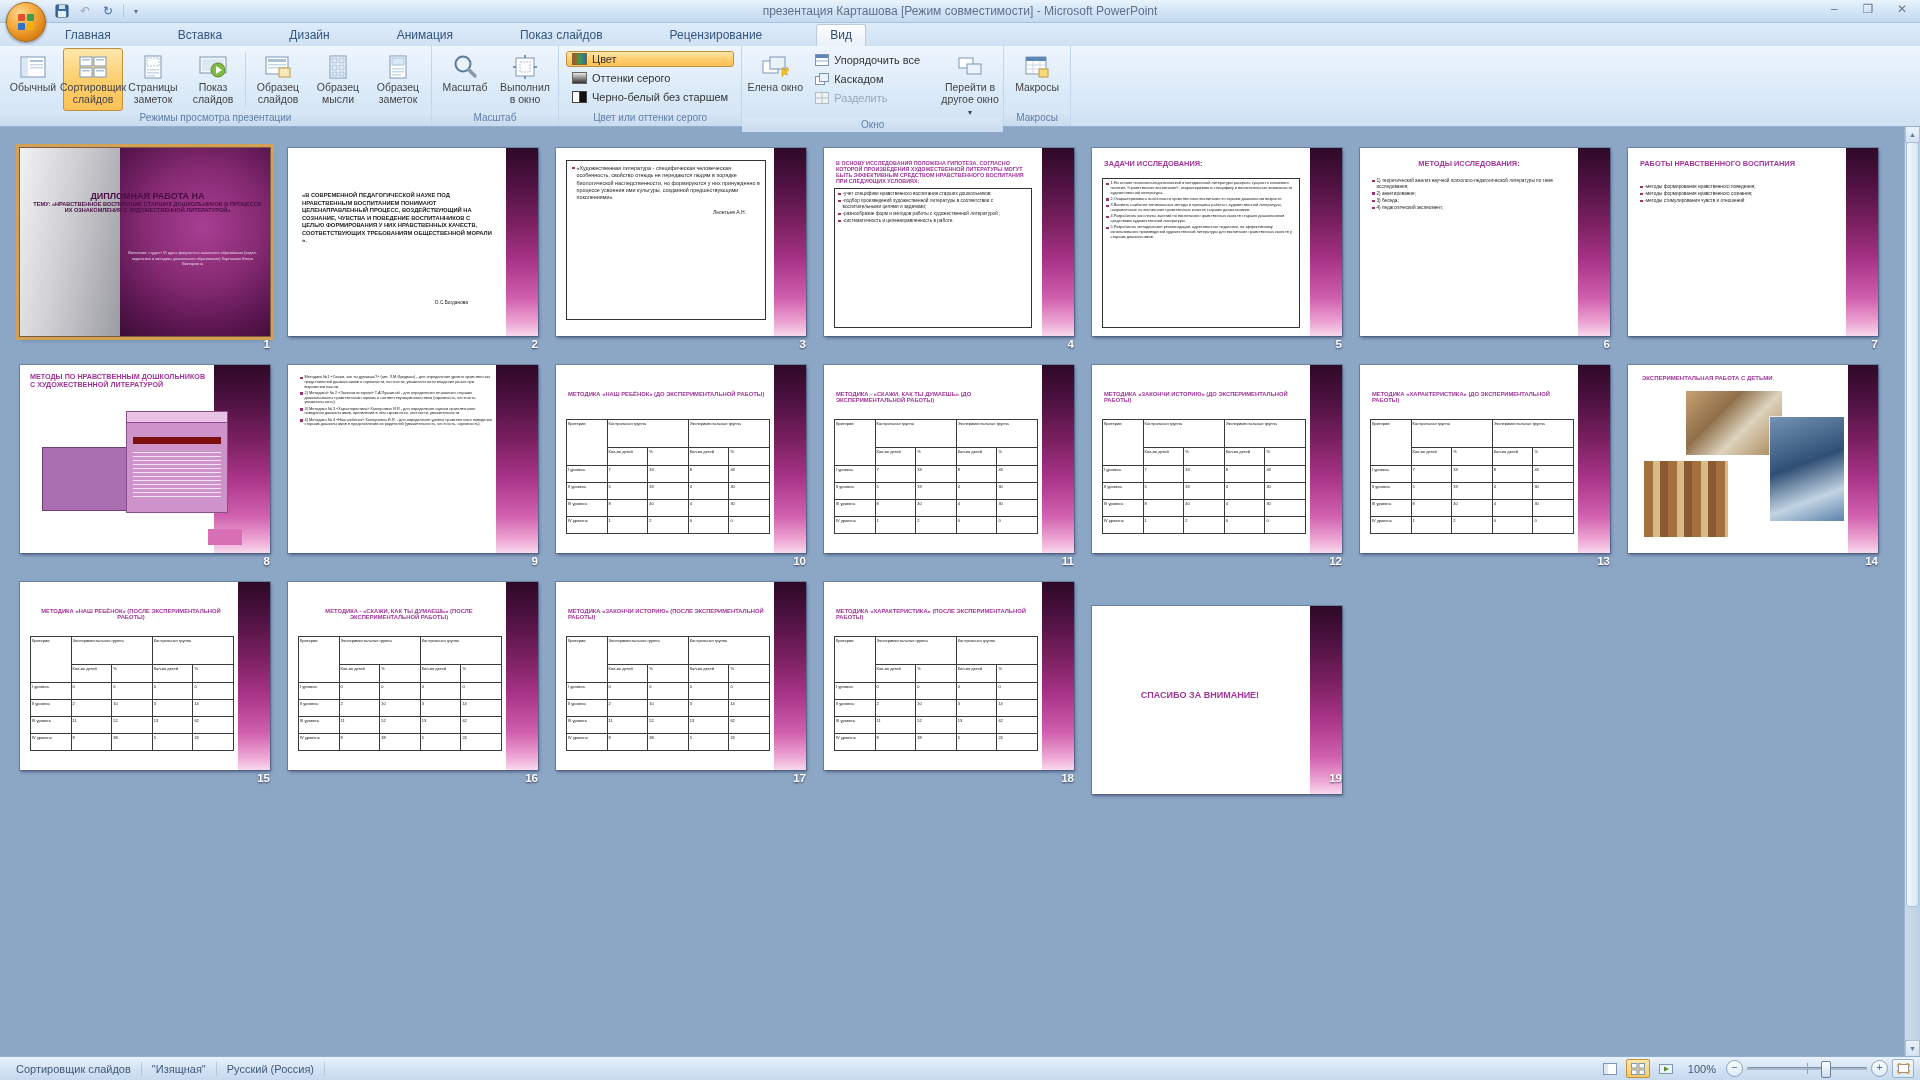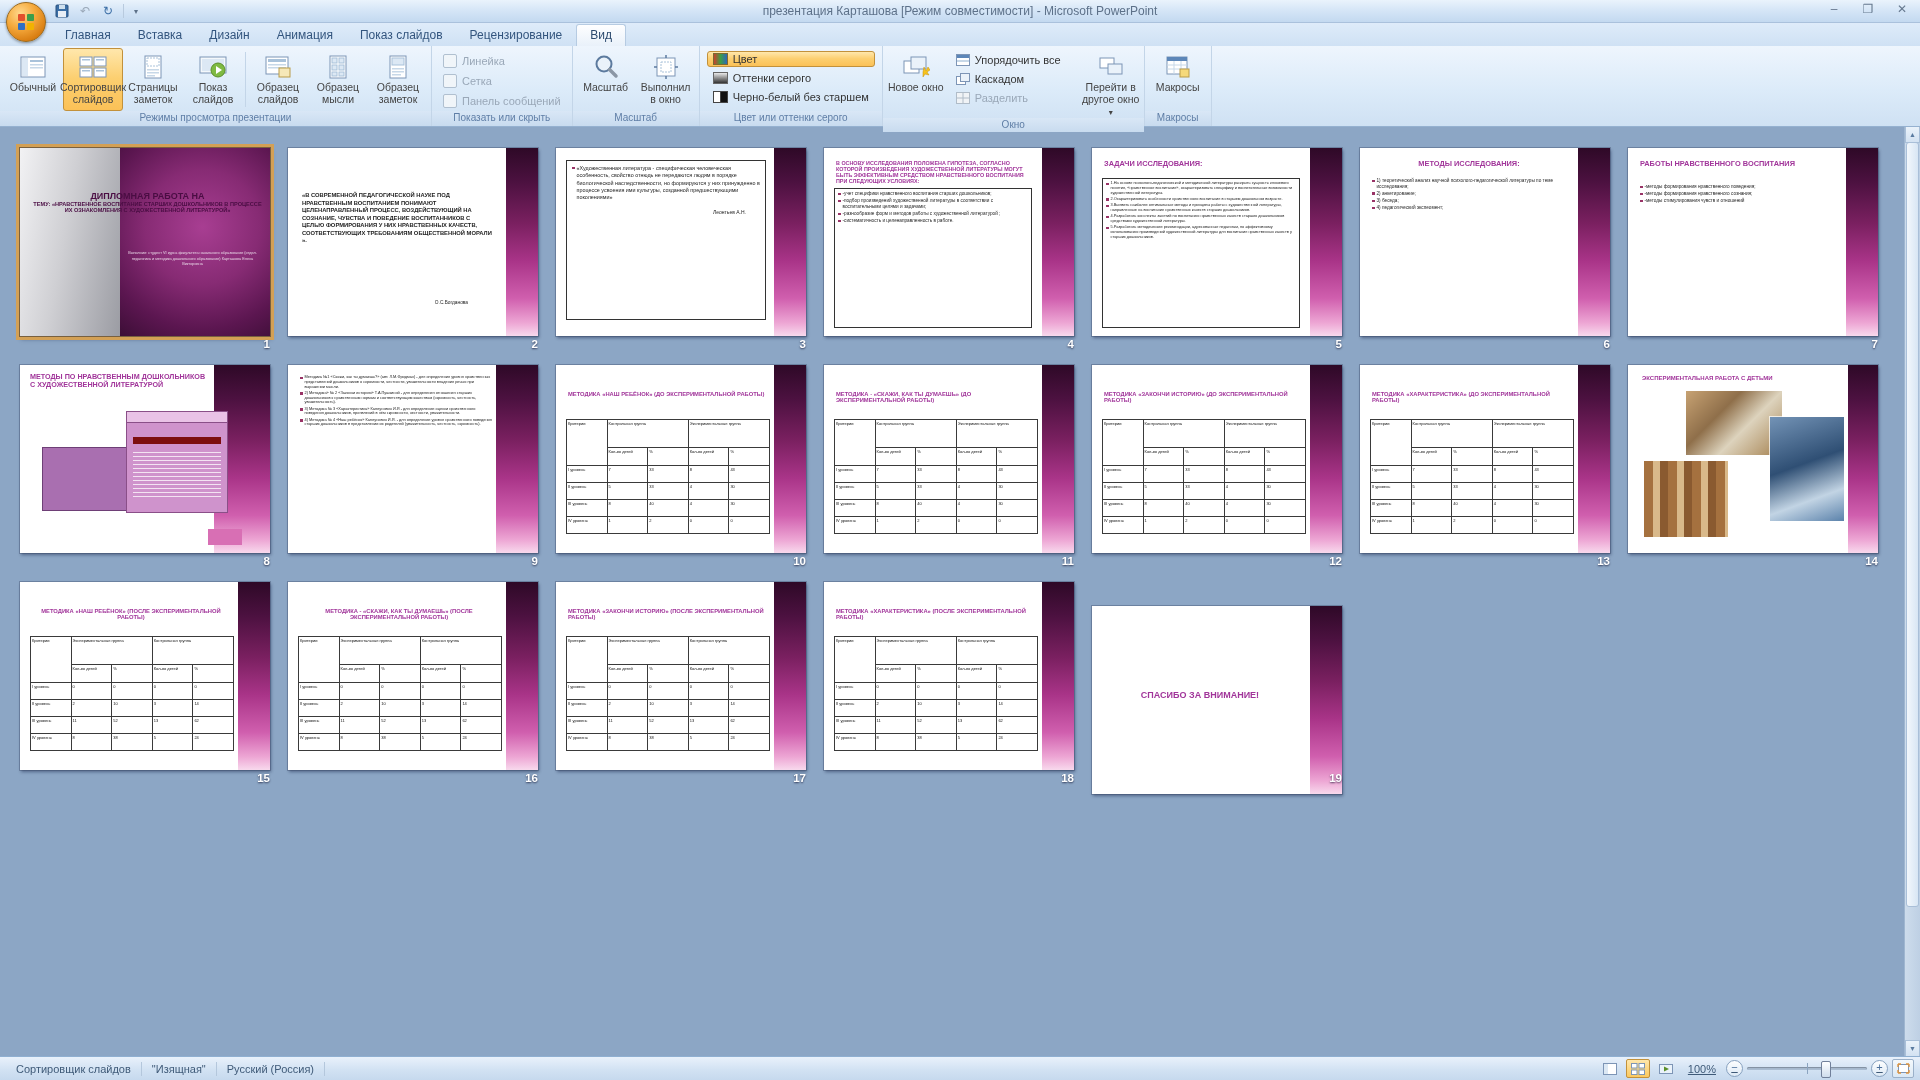--- a/index.html
+++ b/index.html
@@ -13,21 +13,21 @@
   .qat-dd{font-size:8px;color:#5d7189;}
   .win-controls{position:absolute;right:8px;top:2px;display:flex;gap:14px;z-index:40;}
   .wc{font-size:12px;color:#66798f;width:20px;text-align:center;}
   
   .office-btn{position:absolute;left:6px;top:2px;width:38px;height:38px;border-radius:50%;z-index:50;
     background:radial-gradient(circle at 35% 28%,#ffd98e 0%,#f5a93c 40%,#d97e12 75%,#b35f05 100%);
     border:1px solid #9a6a1f;box-shadow:0 1px 3px rgba(0,0,0,.4);display:flex;align-items:center;justify-content:center;}
   .office-logo{width:16px;height:16px;display:grid;grid-template-columns:7px 7px;grid-template-rows:7px 7px;gap:2px;}
   .office-logo i{display:block;border-radius:1px;}
   
-  .tabrow{position:absolute;top:22px;left:0;right:0;height:24px;background:linear-gradient(#dfecfa,#cfe1f4);display:flex;align-items:flex-end;padding-left:52px;z-index:20;}
+  .tabrow{position:absolute;top:22px;left:0;right:0;height:24px;background:linear-gradient(#dfecfa,#cfe1f4);display:flex;align-items:flex-end;padding-left:52px;z-index:20;gap:40px;}
   .tab{font-size:12px;color:#33557e;padding:3px 13px 4px;margin-right:1px;}
   .tab.active{background:linear-gradient(#fefeff,#e9f1fa);border:1px solid #b6cbe2;border-bottom:none;border-radius:3px 3px 0 0;color:#2c4a6e;}
   
   .ribbon{position:absolute;top:46px;left:0;right:0;height:80px;background:linear-gradient(#eef5fd,#dcebf9 55%,#cfe1f3);border-bottom:1px solid #95b1d0;display:flex;z-index:10;}
   .group{display:flex;flex-direction:column;border-right:1px solid #c3d5e8;}
   .gi{flex:1;display:flex;align-items:stretch;padding:2px 3px 0 3px;}
   .group-label{height:15px;font-size:10px;color:#5f7ea6;text-align:center;line-height:14px;background:linear-gradient(#d9e7f6,#c8dbef);white-space:nowrap;padding:0 6px;}
   .bigbtn{width:58px;display:flex;flex-direction:column;align-items:center;padding-top:3px;font-size:10.5px;color:#444;text-align:center;line-height:1.12;border-radius:3px;border:1px solid transparent;}
   .bigbtn .ico{height:30px;display:flex;align-items:center;justify-content:center;}
   .bigbtn.active{background:linear-gradient(#ffe7ac,#fccf70 48%,#fbc157);border:1px solid #c2913b;}
@@ -68,21 +68,21 @@
   .sl1-author{position:absolute;right:5%;top:55%;width:52%;text-align:center;color:#e8d5e6;line-height:1.4;}
   
   .ph{position:absolute;outline:1px solid rgba(255,255,255,.7);}
   
   .dg{position:absolute;}
   .txlines{background:repeating-linear-gradient(180deg,rgba(255,255,255,.75) 0 1px,transparent 1px 4px);}
   
   .statusbar{position:absolute;left:0;right:0;bottom:0;height:23px;background:linear-gradient(#e9f1fb,#d2e2f3 55%,#c6d9ee);border-top:1px solid #8fafd1;display:flex;align-items:center;font-size:11px;color:#3f5a78;padding:0 6px;z-index:30;}
   .sb-item{padding:0 10px;white-space:nowrap;}
   .sb-sep{width:1px;height:14px;background:#b4c7dc;}
-  .sb-right{margin-left:auto;display:flex;align-items:center;gap:4px;text-decoration:underline;}
+  .sb-right{margin-left:auto;display:flex;align-items:center;gap:4px;}
   .vb{width:22px;height:17px;display:flex;align-items:center;justify-content:center;border-radius:2px;border:1px solid transparent;}
   .vb.active{background:linear-gradient(#ffe7ac,#fbc95f);border:1px solid #c2913b;}
   .zoombtn{width:15px;height:15px;border-radius:50%;border:1px solid #87a1bf;background:linear-gradient(#fdfeff,#dde9f5);color:#4b6f9b;font-size:11px;line-height:13px;text-align:center;}
   .ztrack{width:120px;height:3px;background:#aabdd2;border-radius:2px;position:relative;box-shadow:inset 0 1px 1px rgba(0,0,0,.25);}
   .ztick{position:absolute;left:50%;top:-4px;width:1px;height:11px;background:#8ba4c0;}
   .zthumb{position:absolute;left:62%;top:-6px;width:8px;height:15px;border-radius:2px;background:linear-gradient(#fdfeff,#cfdded);border:1px solid #71809a;}
   .fitbtn{width:20px;height:17px;border:1px solid #9ab0c9;border-radius:2px;background:linear-gradient(#f4f9fd,#dbe8f4);display:flex;align-items:center;justify-content:center;}
 </style>
 </head>
 <body>
@@ -224,39 +224,20 @@
               <rect x="3" y="16" width="12" height="1.5" fill="#c7d8e8"></rect>
               <rect x="3" y="19" width="9" height="1.5" fill="#c7d8e8"></rect>
             </svg>
           </span>
         <span class="lbl">Образец заметок</span>
       </div>
     </div>
     <div class="group-label">Режимы просмотра презентации</div>
   </div>
 
-  <div class="group">
-    <div class="gi">
-      <div class="cbcol">
-        <label class="cbrow">
-            <span class="cb"></span>
-            <span>Линейка</span>
-          </label>
-        <label class="cbrow">
-            <span class="cb"></span>
-            <span>Сетка</span>
-          </label>
-        <label class="cbrow">
-            <span class="cb"></span>
-            <span>Панель сообщений</span>
-          </label>
-      </div>
-    </div>
-    <div class="group-label">Показать или скрыть</div>
-  </div>
 
   <div class="group">
     <div class="gi">
       <div class="bigbtn">
         <span class="ico">
             <svg width="28" height="26">
               <circle cx="12" cy="10" r="7.5" fill="#eaf2fa" stroke="#5c7a9e" stroke-width="2"></circle>
               <line x1="17.5" y1="15.5" x2="24" y2="22" stroke="#8b97a5" stroke-width="3.5" stroke-linecap="round"></line>
             </svg>
           </span>
@@ -319,21 +300,21 @@
   <div class="group">
     <div class="gi wingrp">
       <div class="bigbtn">
         <span class="ico">
             <svg width="28" height="24">
               <rect x="2" y="6" width="15" height="12" fill="#fff" stroke="#7d95b6"></rect>
               <rect x="9" y="2" width="15" height="12" fill="#eaf2fa" stroke="#7d95b6"></rect>
               <path d="M22 12 L24 16 L26 12 L28 15 L25 17 L27 20 L23 19 L21 22 L21 17 Z" fill="#f7c21d" stroke="#c79100" stroke-width="0.5"></path>
             </svg>
           </span>
-        <span class="lbl">Новое окно</span>
+        <span class="lbl">Елена окно</span>
       </div>
       <div class="hcol" style="padding-top:4px;">
         <div class="hrow">
           <svg width="14" height="12">
               <rect x="0.5" y="0.5" width="13" height="11" fill="#fff" stroke="#7d95b6"></rect>
               <rect x="1" y="1" width="12" height="3" fill="#5c86b8"></rect>
               <rect x="1" y="6" width="12" height="2" fill="#c7d8e8"></rect>
             </svg>
           <span>Упорядочить все</span>
         </div>

